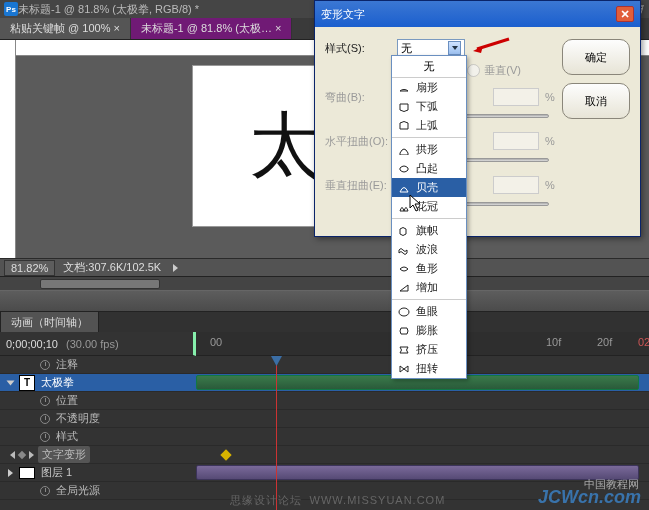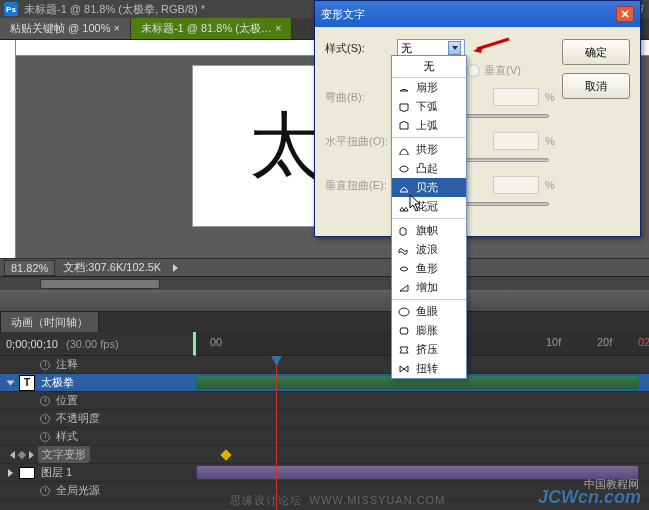--- a/index.html
+++ b/index.html
@@ -1,23 +1,23 @@
 <!DOCTYPE html>
 <html><head>
 <meta charset="utf-8">
 <style>
   * { margin: 0; padding: 0; box-sizing: border-box; font-family: "Microsoft YaHei", SimSun, sans-serif; font-size: 11px; }
   body { background: #454545; width: 649px; height: 510px; overflow: hidden; position: relative; }
   .topbar { background: #454545; height: 18px; display: flex; align-items: center; padding-left: 4px; }
-  .ps-icon { width: 14px; height: 14px; background: #1976d2; border-radius: 2px; color: #fff; font-size: 8px; font-weight: bold; display: flex; align-items: center; justify-content: center; margin-right: 6px; }
+  .ps-icon { width: 14px; height: 14px; background: #1976d2; border-radius: 2px; color: #fff; font-size: 8px; font-weight: bold; display: flex; align-items: center; justify-content: center; }
   .topbar-title { color: #bbb; }
 
   .tabs { background: #3a3a3a; height: 22px; display: flex; border-bottom: 1px solid #222; }
   .tab { padding: 3px 10px; background: #555; color: #ddd; border-right: 1px solid #333; cursor: pointer; display:flex; align-items:center; gap:4px;}
-  .tab.active { background: #4d7c0f; }
+  .tab.active { background: #701a75; }
 
   .canvas-area { background: #535353; height: 218px; position: relative; display:flex; }
   .ruler-v { width: 16px; background: #fff; border-right: 1px solid #888; position:relative;}
   .canvas-sub { flex:1; display:flex; flex-direction:column; }
   .ruler-h { height: 16px; background: #fff; border-bottom: 1px solid #888; position:relative; }
   .ruler-h::before, .ruler-v::before { content:""; position:absolute; }
   .art { flex:1; background:#5b5b5b; display:flex; justify-content:center; align-items:flex-start; padding-top:10px;}
   .artboard { width: 280px; height: 160px; background: #fff; box-shadow: 0 0 0 1px #999; display:flex; align-items:center; justify-content:center; gap:22px; overflow:hidden;}
   .glyph { font-family: "KaiTi","STKaiti",serif; font-size: 72px; color:#111; line-height:1; }
   
@@ -71,21 +71,21 @@
   .combo .cv{}
   .combo .dd{ width:13px;height:14px;background:linear-gradient(#cfe3ff,#9cc0ef);border:1px solid #6a8fc0;display:flex;align-items:center;justify-content:center;}
   .combo .dd span{ width:0;height:0;border-left:3px solid transparent;border-right:3px solid transparent;border-top:4px solid #234;}
   .numbox{ width:46px;height:18px;border:1px solid #bbb;background:#fff;}
   .numbox.dis{background:#f3f1e8;border-color:#ccc;}
   .pct{ color:#999;}
   .radio-r{ display:flex; gap:14px; color:#999; margin-left:74px; margin-top:-8px; margin-bottom:10px;}
   .radio-r label{ display:flex; align-items:center; gap:4px;}
   .radio-r input{ }
   .slider{ height:4px; background:linear-gradient(#aaa,#ddd); border:1px solid #999; border-radius:2px; margin:-6px 0 14px 74px; width:150px;}
-  .btn-win{ width:68px; height:26px; background:linear-gradient(#fdfdfd,#e7e4d6); border:1px solid #8a867a; border-radius:3px; display:flex;align-items:center;justify-content:center; cursor:pointer;}
+  .btn-win{ width:68px; height:36px; background:linear-gradient(#fdfdfd,#e7e4d6); border:1px solid #8a867a; border-radius:10px; display:flex;align-items:center;justify-content:center; cursor:pointer;}
   .btns-col{ position:absolute; right:10px; top:12px; display:flex; flex-direction:column; gap:8px;}
   
   .arrow-img{ position:absolute; left:156px; top:10px; width:40px; height:16px; pointer-events:none;}
   
   
   .dd-menu{ position:absolute; left:391px; top:55px; width:76px; background:#fff; border:1px solid #6a8fc0; box-shadow:2px 2px 4px rgba(0,0,0,.3); z-index:50;}
   .dd-item{ display:flex; align-items:center; gap:6px; padding:2px 6px; color:#222;}
   .dd-item.sel{ background:#2a5fa5; color:#fff;}
   .dd-sep{ height:1px; background:#ccc; margin:2px 0;}
   .dd-ico{ width:12px;height:10px; display:flex;align-items:center;justify-content:center;}

